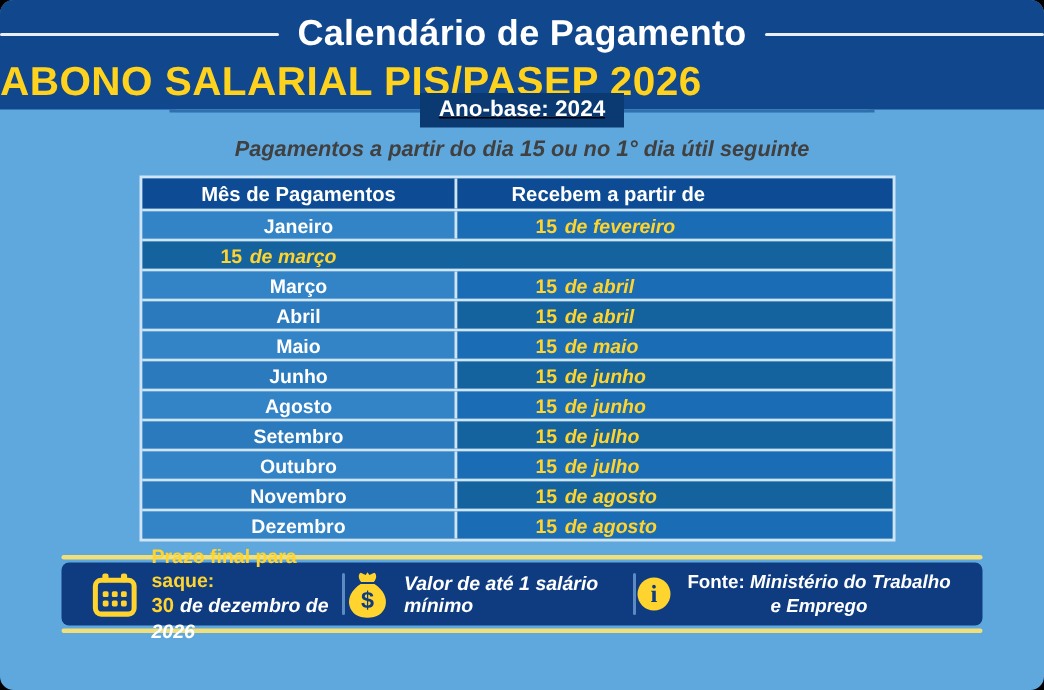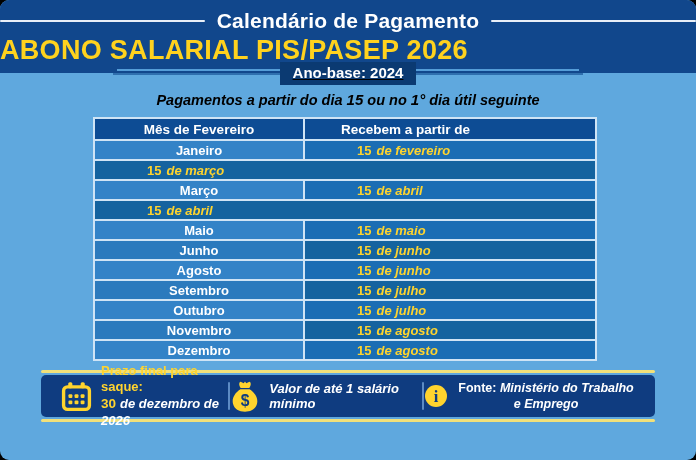--- a/index.html
+++ b/index.html
@@ -7,29 +7,29 @@
     position:relative;width:696px;height:460px;border-radius:9px;overflow:hidden;
     background:#5fa8de;font-family:"Liberation Sans",sans-serif;
     -webkit-font-smoothing:antialiased;
   }
   
   .header{height:73px;background:#11478c;position:relative;}
   .kicker-row{display:flex;align-items:center;padding-top:9px;}
   .rule{flex:1;height:2px;background:#e9eff7;border-radius:1px;}
   .rule.left{margin-right:12px;}
   .rule.right{margin-left:12px;}
-  .kicker{color:#ffffff;font-size:21px;font-weight:bold;letter-spacing:.2px;white-space:nowrap;}
+  .kicker{color:#ffffff;font-size:24px;font-weight:bold;letter-spacing:.2px;white-space:nowrap;}
   .main-title{margin-top:2px;text-align:left;color:#ffd21e;font-size:27px;font-weight:800;letter-spacing:.3px;}
   .title-underline{width:462px;height:2px;background:#559dd8;margin:3px auto 0;}
   
   .anobase-row{position:absolute;top:62px;left:113px;right:113px;display:flex;align-items:center;z-index:3;text-decoration:underline;}
   .ab-line{flex:1;height:2px;background:#2f6fae;}
   .ab-box{background:#0b3a72;color:#fff;font-weight:bold;font-size:15px;padding:2px 13px 4px;white-space:nowrap;}
   
-  .subtitle{position:absolute;top:91px;left:0;width:100%;text-align:center;color:#000000;
+  .subtitle{position:absolute;top:91px;left:0;width:100%;text-align:center;color:#404040;
     font-size:14.5px;font-style:italic;font-weight:bold;}
   .subtitle .bnum{font-weight:800;font-size:15px;}
   
   .table{position:absolute;top:117px;left:93px;width:504px;border:2px solid #cfe4f5;box-sizing:border-box;}
   .t-row{display:flex;height:18px;border-top:2px solid #cfe4f5;}
   .t-row.t-head{border-top:none;height:20px;}
   .cell{display:flex;align-items:center;box-sizing:border-box;}
   .cell.m{width:210px;justify-content:center;border-right:2px solid #cfe4f5;
     color:#fff;font-weight:bold;font-size:13px;}
   .cell.d{flex:1;justify-content:flex-start;padding-left:52px;color:#ffd42e;font-size:13px;}
@@ -78,21 +78,21 @@
     <span class="ab-box">Ano-base: 2024</span>
     <span class="ab-line"></span>
   </div>
 
   <div class="subtitle">
     <span>Pagamentos a partir do dia </span><span class="bnum">15</span><span> ou no </span><span class="bnum">1°</span><span> dia útil seguinte</span>
   </div>
 
   <div class="table">
     <div class="t-row t-head">
-      <div class="cell m">Mês de Fevereiro</div>
+      <div class="cell m">Mês de Pagamentos</div>
       <div class="cell d">Recebem a partir de</div>
     </div>
 
     <div class="t-row">
       <div class="cell m">Janeiro</div>
       <div class="cell d">
           <span class="date-num">15</span>
           <span class="date-rest">de fevereiro</span>
         </div>
     </div>
@@ -103,20 +103,21 @@
         </div>
     </div>
     <div class="t-row">
       <div class="cell m">Março</div>
       <div class="cell d">
           <span class="date-num">15</span>
           <span class="date-rest">de abril</span>
         </div>
     </div>
     <div class="t-row">
+      <div class="cell m">Abril</div>
       <div class="cell d">
           <span class="date-num">15</span>
           <span class="date-rest">de abril</span>
         </div>
     </div>
     <div class="t-row">
       <div class="cell m">Maio</div>
       <div class="cell d">
           <span class="date-num">15</span>
           <span class="date-rest">de maio</span>

